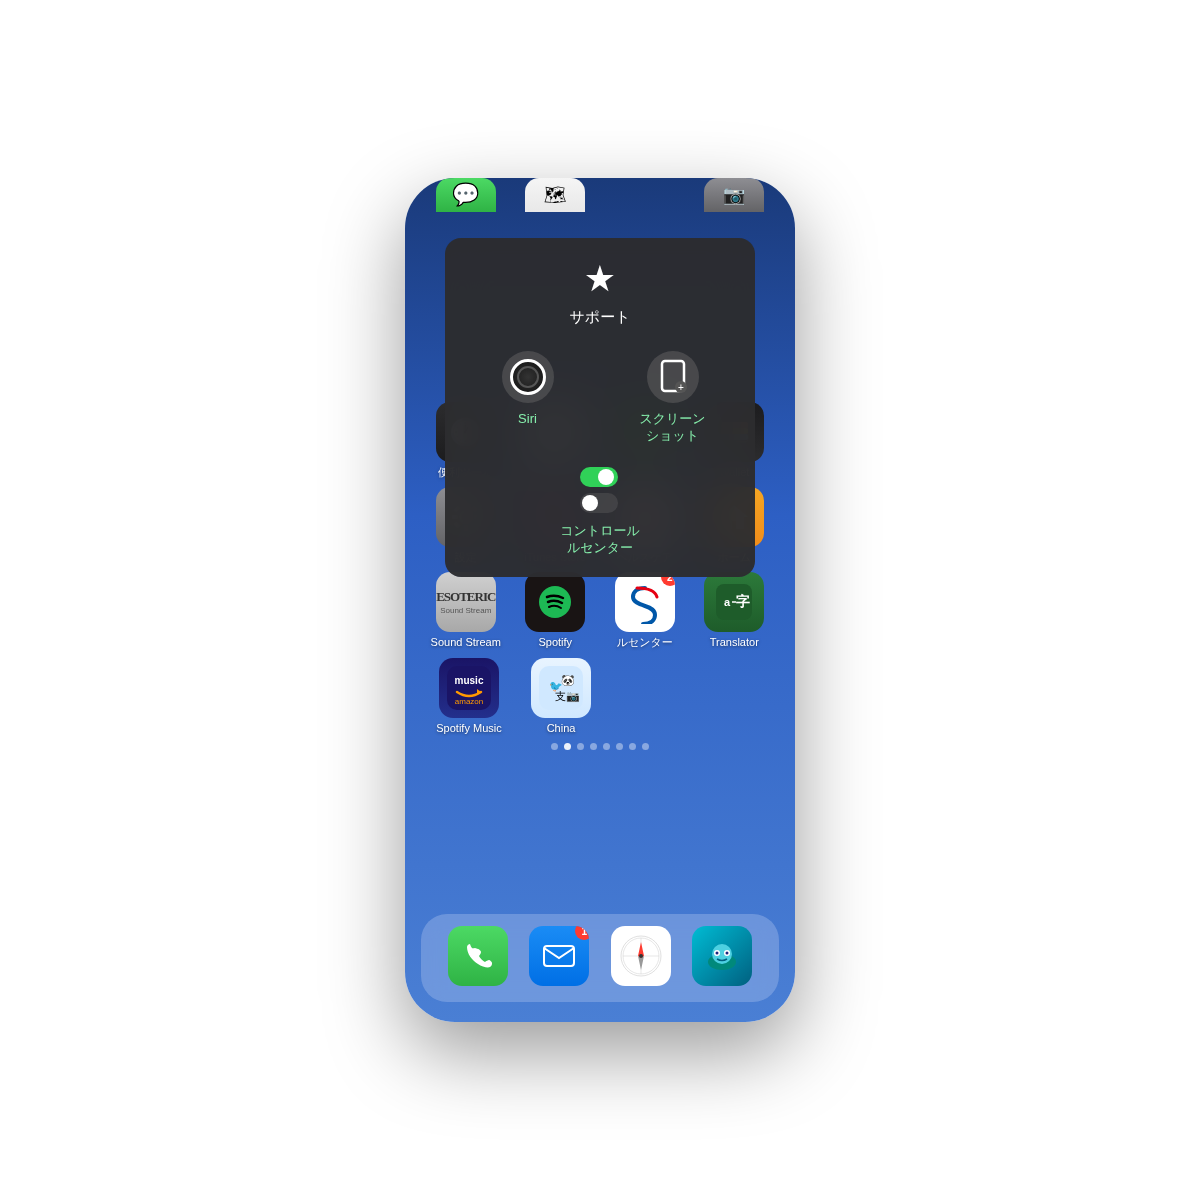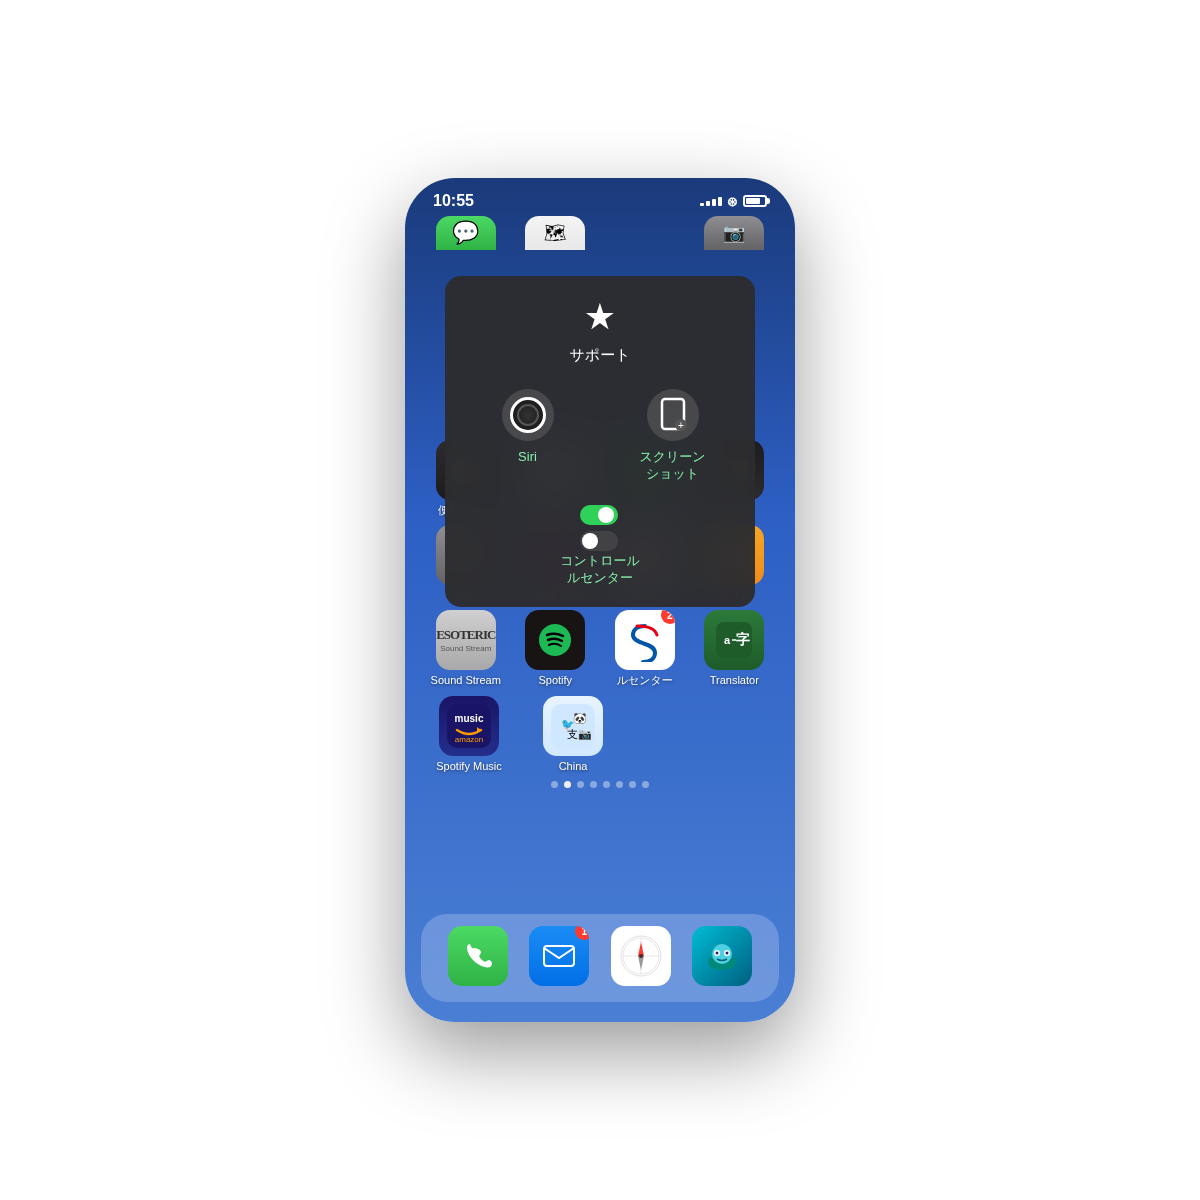--- a/index.html
+++ b/index.html
@@ -185,20 +185,21 @@
       color: #86efac;
       font-size: 13px;
       text-align: center;
       line-height: 1.3;
     }
     .popup-item-center {
       grid-column: 1 / -1;
       display: flex;
       flex-direction: column;
       align-items: center;
+      gap: 8px;
     }
 
     
     .dock {
       position: absolute;
       bottom: 20px;
       left: 16px;
       right: 16px;
       background: rgba(180,200,240,0.35);
       border-radius: 26px;
@@ -272,35 +273,20 @@
     }
     .toggle-on .toggle-knob { left: 18px; background: #fff; }
     .toggle-on { background: #30d158; }
     .toggle-off .toggle-knob { left: 2px; }
   </style>
 </head>
 <body>
 
 <div class="phone">
 
-  <div class="status-bar">
-    <span class="status-time">10:55</span>
-    <div class="status-icons">
-      <div class="signal-bars">
-        <div class="signal-bar" style="height:3px"></div>
-        <div class="signal-bar" style="height:5px"></div>
-        <div class="signal-bar" style="height:7px"></div>
-        <div class="signal-bar" style="height:9px"></div>
-      </div>
-      <span class="wifi-icon">⊛</span>
-      <div class="battery">
-        <div class="battery-fill"></div>
-      </div>
-    </div>
-  </div>
 
   <div class="home-screen">
 
     <div class="app-row" style="margin-bottom:4px; overflow:hidden; height:44px;">
       <div class="app-item">
         <div class="app-icon icon-messages" style="width:60px;height:34px;border-radius:14px 14px 0 0;">
           <span style="color:#fff;font-size:22px;">💬</span>
         </div>
       </div>
       <div class="app-item">
@@ -478,21 +464,21 @@
             <rect width="36" height="36" rx="8" fill="#1e5c2a"></rect>
             <text x="8" y="22" fill="white" font-size="11" font-weight="bold">a</text>
             <text x="20" y="22" fill="white" font-size="14" font-weight="bold" font-family="serif">字</text>
             <path d="M16 18 L20 18" stroke="white" stroke-width="1.5" marker-end="url(#arr)"></path>
           </svg>
         </div>
         <span class="app-label">Translator</span>
       </div>
     </div>
 
-    <div class="app-row" style="justify-content:flex-start; gap:16px; padding-left:8px;">
+    <div class="app-row" style="justify-content:flex-start; gap:4px; padding-left:8px;">
       <div class="app-item" style="margin-right:8px;">
         <div class="app-icon icon-amazonmusic">
           <svg width="44" height="44" viewBox="0 0 44 44">
             <rect width="44" height="44" rx="10" fill="#1a1466"></rect>
             <text x="22" y="18" text-anchor="middle" fill="white" font-size="10" font-weight="bold">music</text>
 
             <path d="M10 26 Q22 34 34 26" stroke="#ff9900" stroke-width="2.5" fill="none" stroke-linecap="round"></path>
             <path d="M30 23 L34 26 L30 28" fill="#ff9900"></path>
             <text x="22" y="38" text-anchor="middle" fill="#ff9900" font-size="8">amazon</text>
           </svg>

